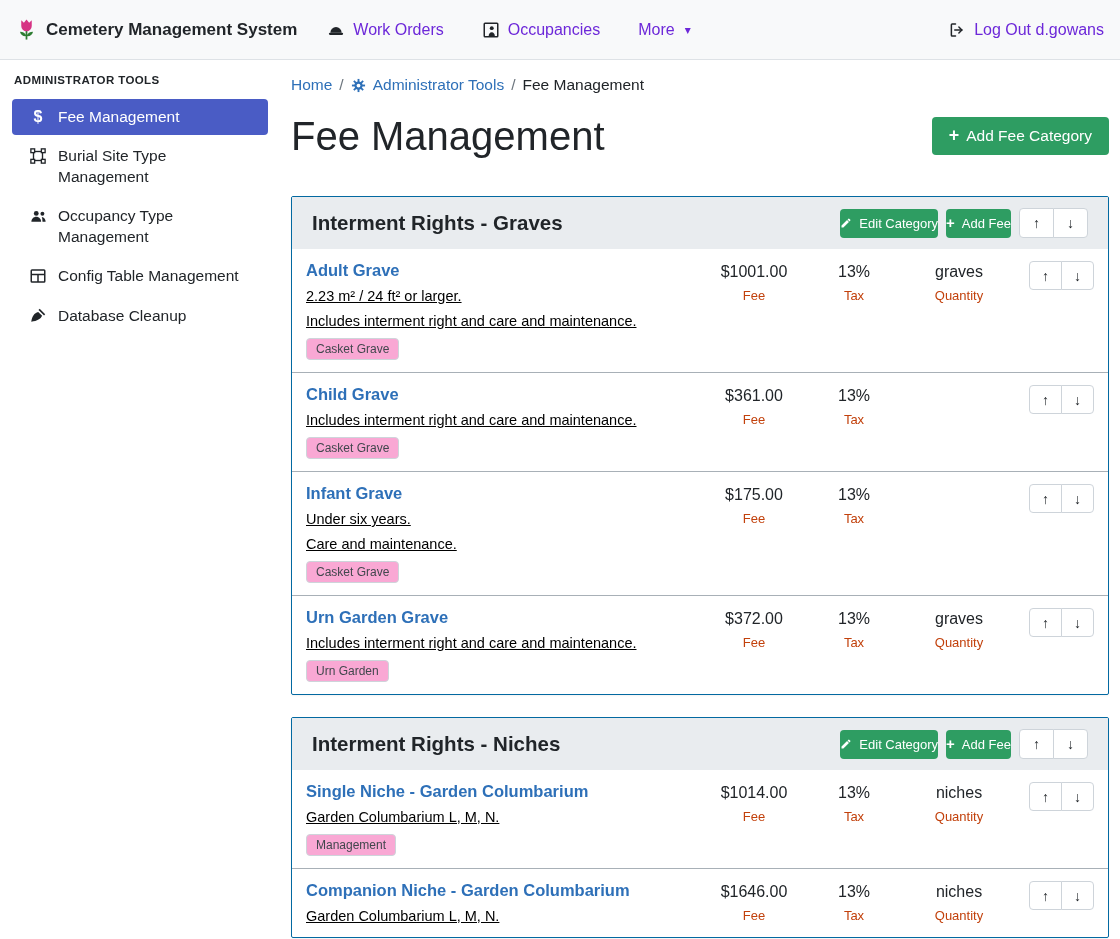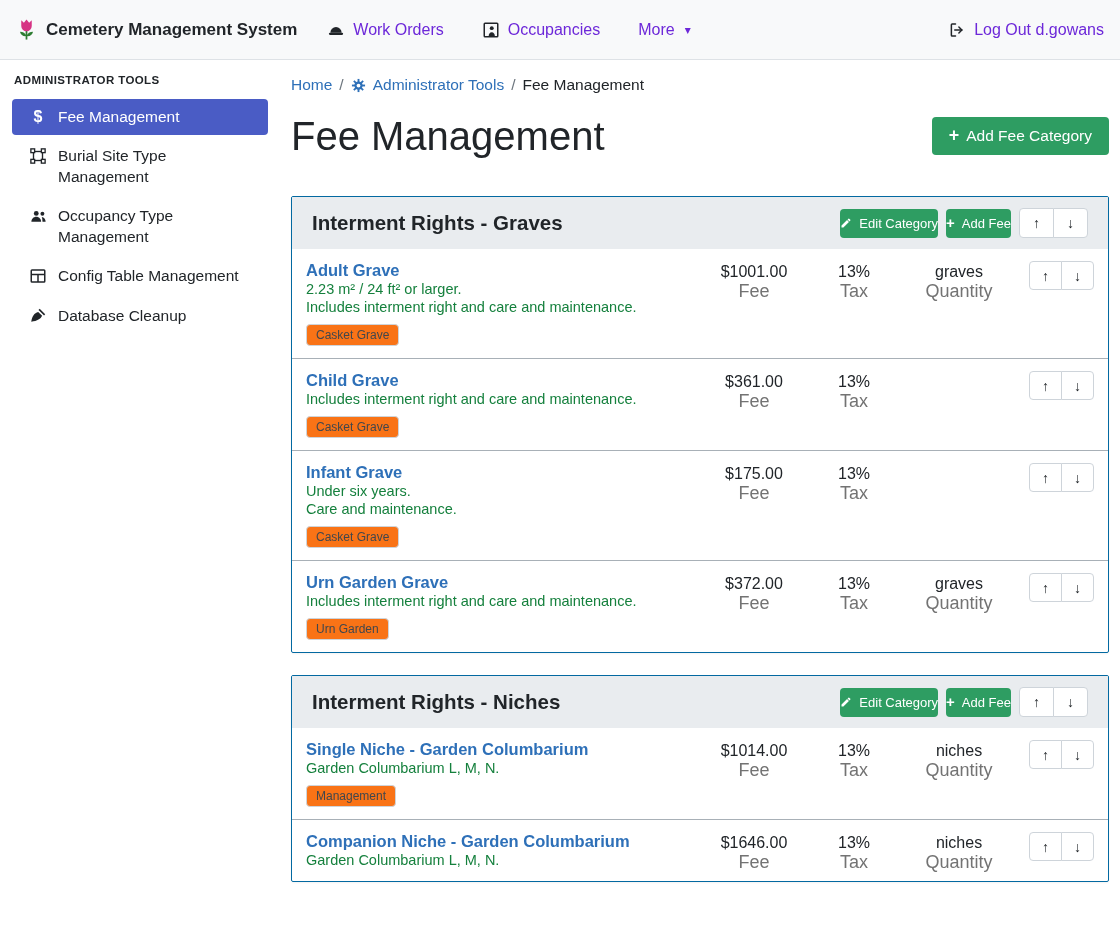--- a/index.html
+++ b/index.html
@@ -63,28 +63,28 @@
     display:inline-flex; align-items:center; justify-content:center; cursor:pointer;
     font-family:inherit; font-size:14px; color:#212529; }
   .btn-group .icon-btn:first-child { border-radius:4px 0 0 4px; }
   .btn-group .icon-btn:last-child { border-radius:0 4px 4px 0; margin-left:-1px; }
 
   .fee-row { display:flex; align-items:flex-start; padding:12px 14px 6px; }
   .fee-row + .fee-row { border-top:1px solid #a8b0b7; }
   .fee-main { flex:1; min-width:0; padding-right:8px; padding-bottom:6px; }
   .fee-name { display:inline-block; font-size:16.5px; font-weight:700; color:#2e70b8;
     text-decoration:none; cursor:pointer; line-height:19px; }
-  .fee-desc { font-size:14.5px; line-height:18px; color:#15803d; }
-  .tag { display:inline-block; margin-top:8px; background:#f97316; border:1px solid #ced4da;
+  .fee-desc { font-size:14.5px; line-height:18px; margin-top:7px; color:#000000;text-decoration:underline; }
+  .tag { display:inline-block; margin-top:8px; background:#f9a8d4; border:1px solid #ced4da;
     border-radius:4px; padding:3px 9px; font-size:12px; color:#41474d; line-height:14px; }
 
   .fee-col { width:100px; text-align:center; padding-top:1px; }
   .fee-col.qty { width:110px; }
   .fee-col .val { font-size:16px; line-height:19px; }
-  .fee-col .lbl { font-size:18px; color:#737373; }
+  .fee-col .lbl { font-size:13px; color:#c2410c; margin-top:7px; }
   .row-arrows { width:80px; display:flex; justify-content:flex-end; }
   .row-arrows .icon-btn { width:33px; height:29px; }
 
   svg { display:block; }
 </style>
 </head>
 <body>
 
 <header class="navbar">
   <div class="brand">

